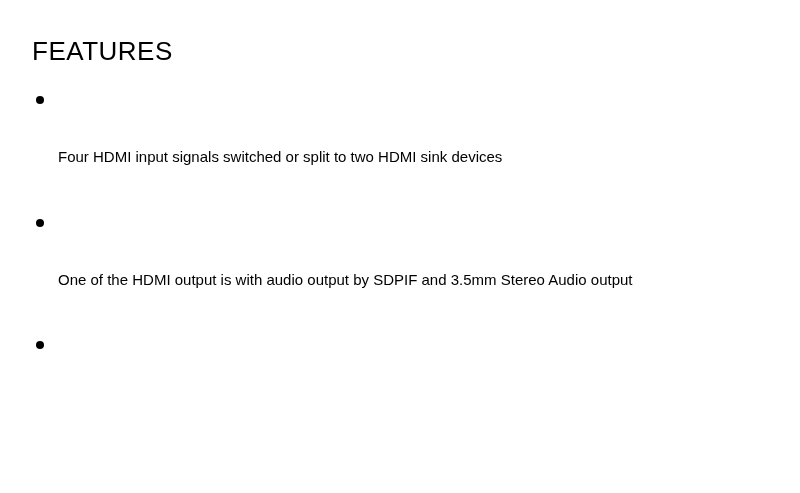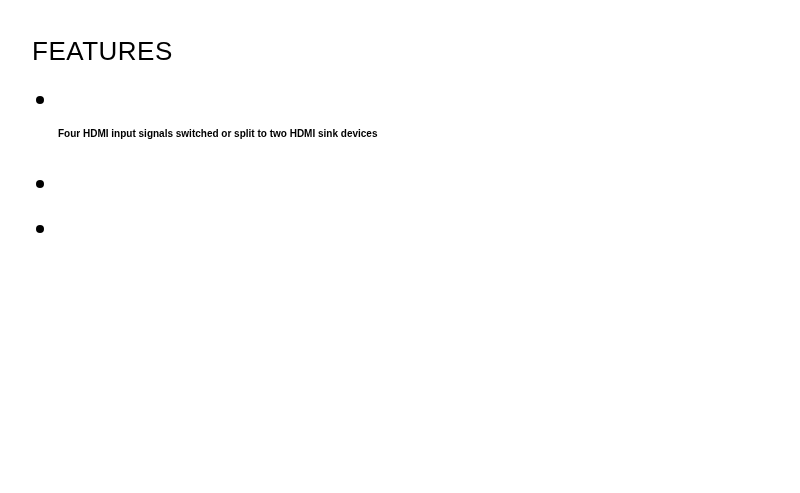--- a/index.html
+++ b/index.html
@@ -31,25 +31,24 @@
   }
   .feature-list {
     list-style: none;
     margin: 0;
     padding: 0 0 0 6px;
   }
   .feature-item {
     position: relative;
     padding-left: 22px;
     margin-bottom: 6.5px;
-    font-size: 10px;
+    font-size: 15px;
     line-height: 1.29;
     color: #000000;
     white-space: pre-wrap;
-    font-weight: bold;
   }
   .bullet {
     position: absolute;
     left: 0;
     top: 7px;
     width: 8px;
     height: 8px;
     background: #000000;
     border-radius: 50%;
     display: block;
@@ -63,20 +62,21 @@
 
 <div class="page">
   <h1 class="title">FEATURES</h1>
   <ul class="feature-list">
     <li class="feature-item">
       <span class="bullet"></span>
       <span class="feature-text">Four HDMI input signals switched or split to two HDMI sink devices</span>
     </li>
     <li class="feature-item">
       <span class="bullet"></span>
+      <span class="feature-text">One of the HDMI output is with audio output by SDPIF and 3.5mm Stereo Audio output</span>
     </li>
     <li class="feature-item">
       <span class="bullet"></span>
       
     </li>
 
   </ul>
 </div>
 
 </body></html>

